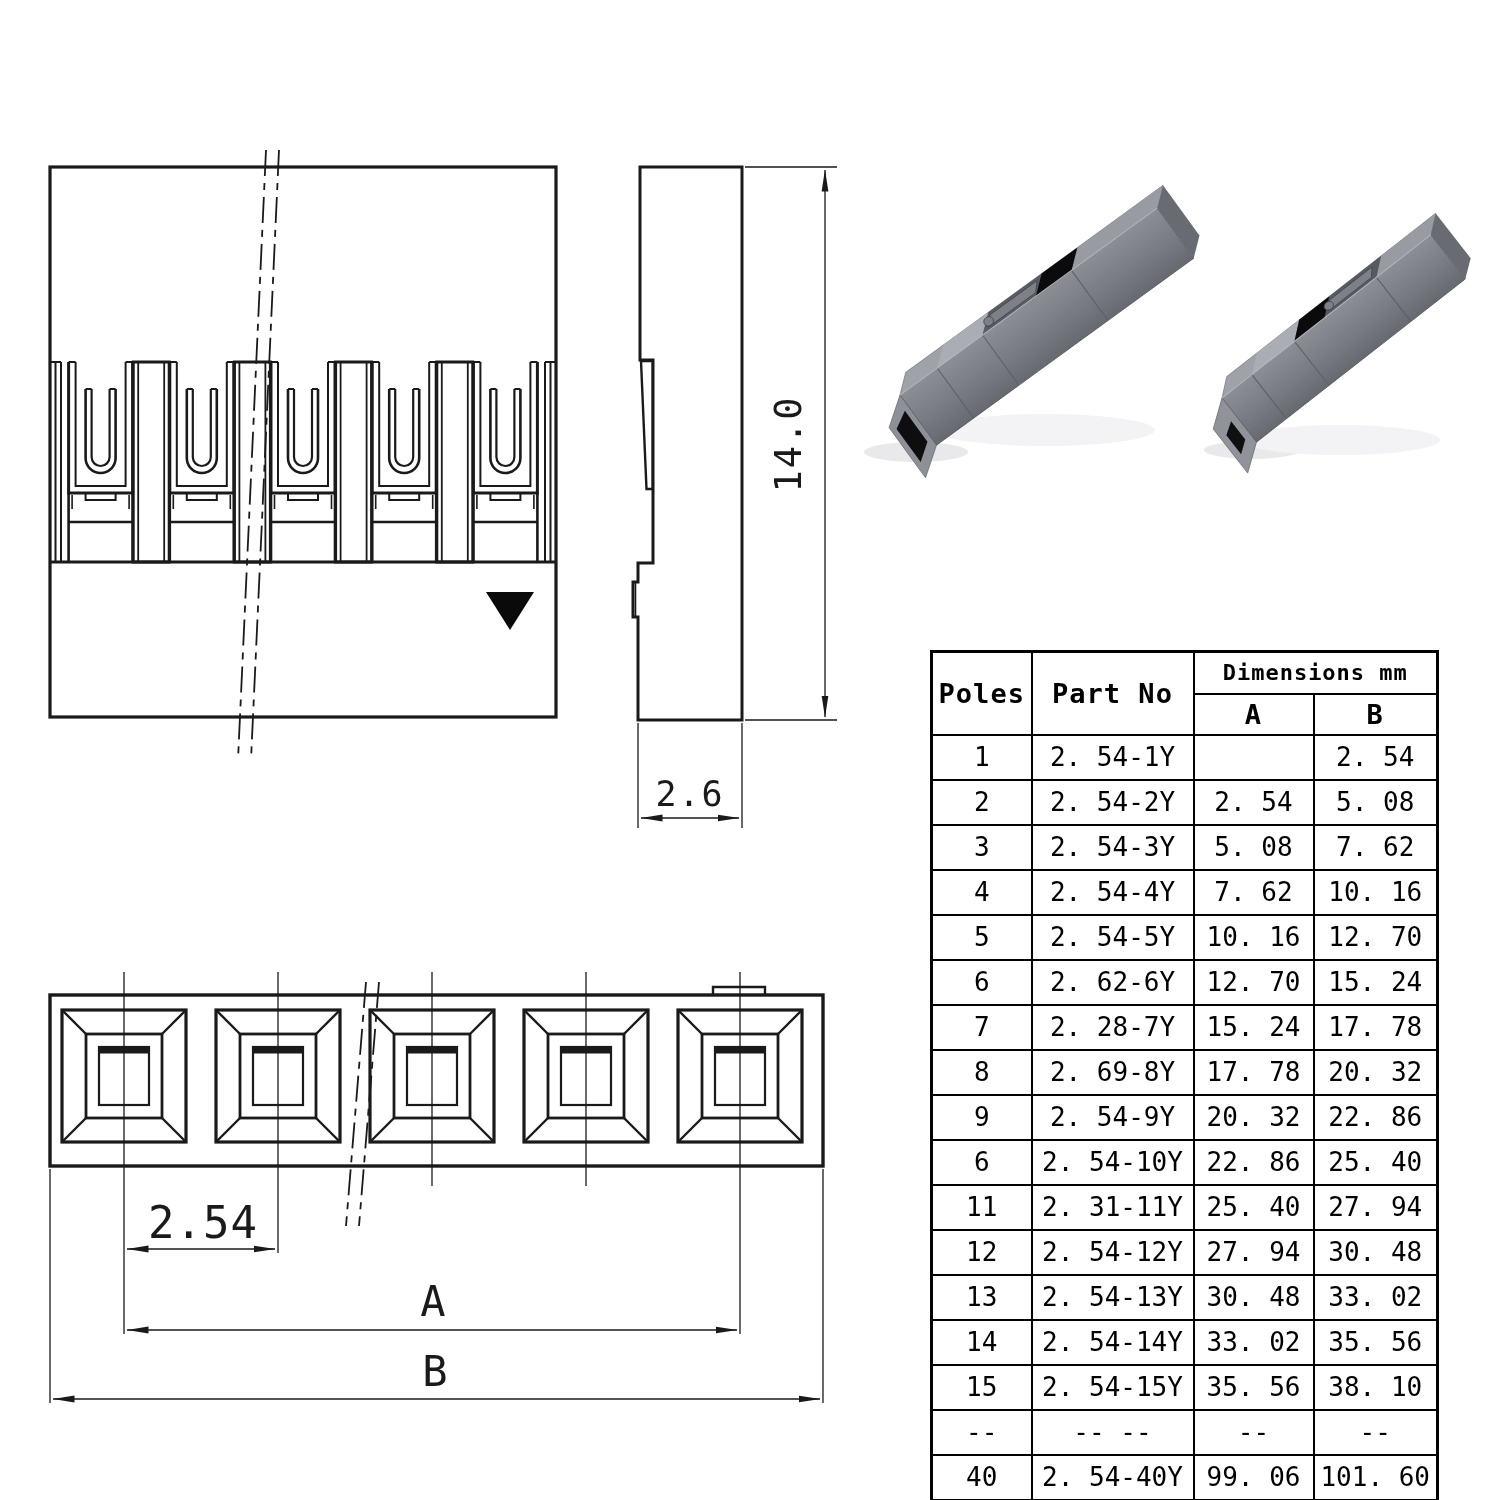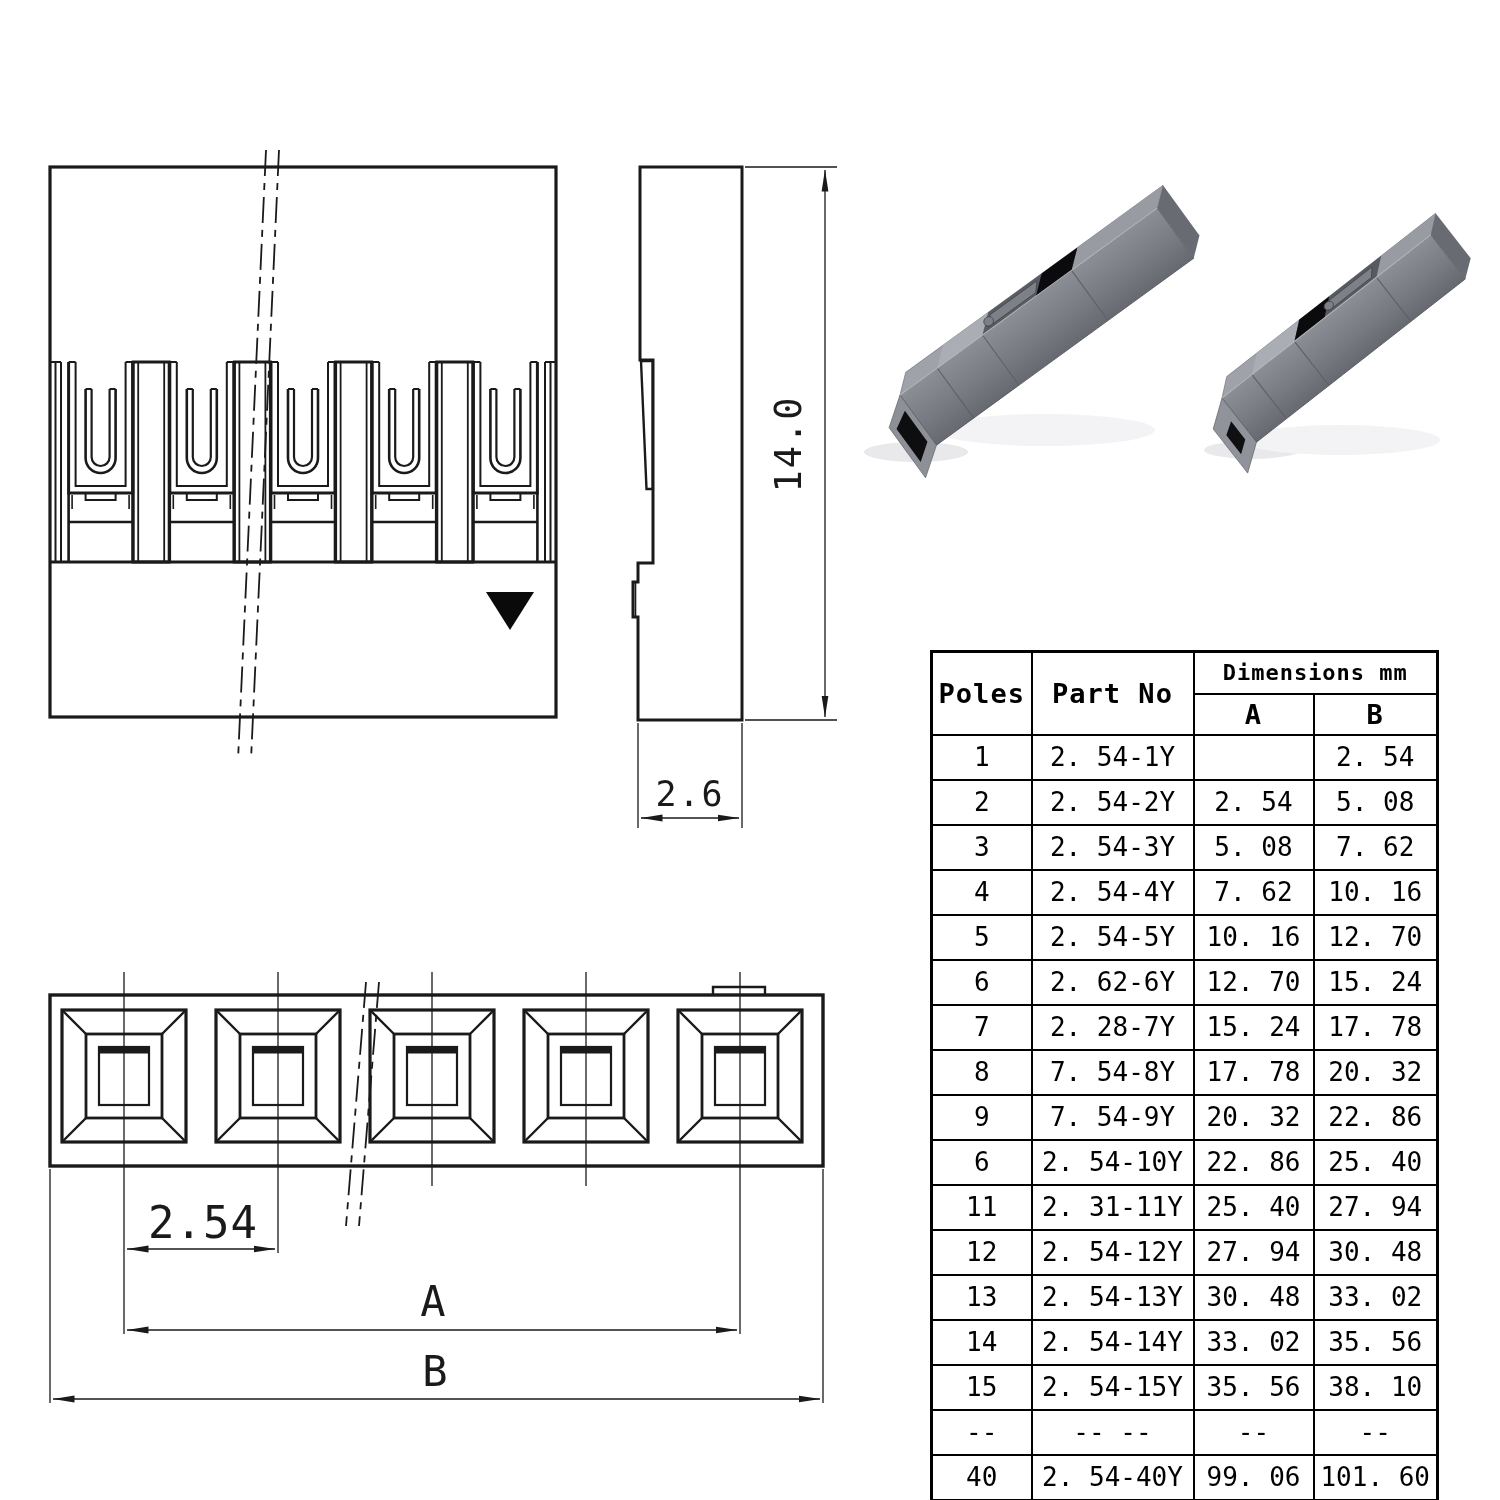--- a/index.html
+++ b/index.html
@@ -234,27 +234,27 @@
           <td>15. 24</td>
         </tr>
         <tr>
           <td>7</td>
           <td>2. 28-7Y</td>
           <td>15. 24</td>
           <td>17. 78</td>
         </tr>
         <tr>
           <td>8</td>
-          <td>7. 54-8Y</td>
+          <td>2. 69-8Y</td>
           <td>17. 78</td>
           <td>20. 32</td>
         </tr>
         <tr>
           <td>9</td>
-          <td>7. 54-9Y</td>
+          <td>2. 54-9Y</td>
           <td>20. 32</td>
           <td>22. 86</td>
         </tr>
         <tr>
           <td>6</td>
           <td>2. 54-10Y</td>
           <td>22. 86</td>
           <td>25. 40</td>
         </tr>
         <tr>

